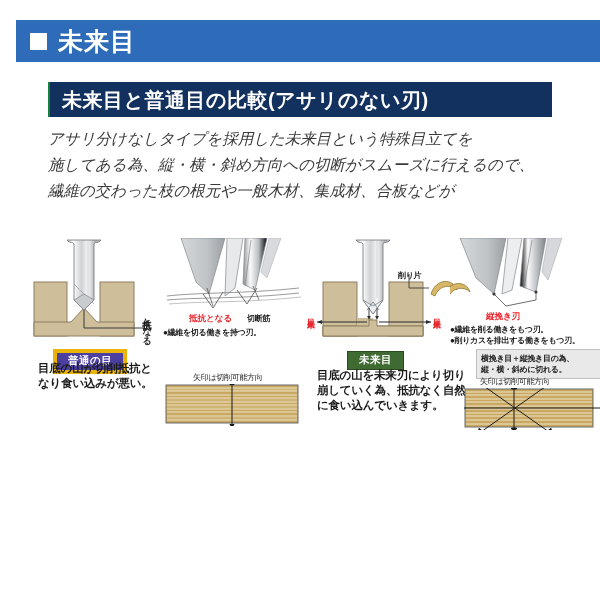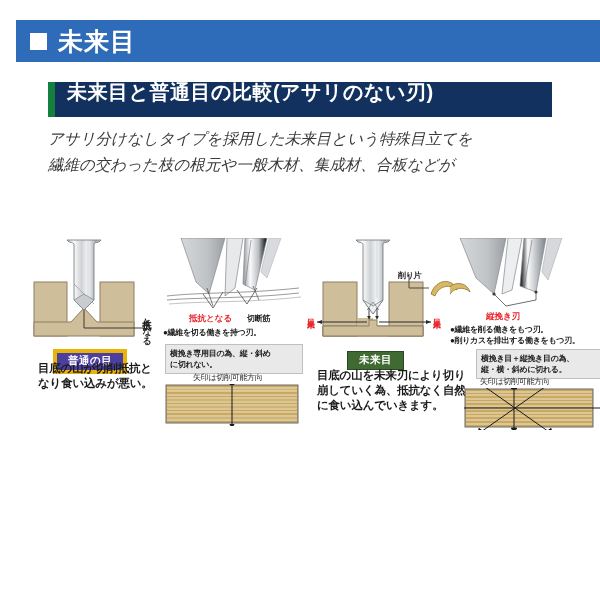--- a/index.html
+++ b/index.html
@@ -27,22 +27,22 @@
   .header-title {
     color: #ffffff; font-size: 25px; font-weight: 700;
     letter-spacing: 1px; line-height: 1;
   }
 
   
   .subheader-band {
     position: absolute; left: 48px; top: 82px;
     width: 504px; height: 35px;
     background: #12315e;
-    display: flex; 
-    border-left: 7px solid #15803d;
+    display: flex; align-items: center;
+    border-left: 2px solid #15803d;
     padding-left: 12px;
   }
   .subheader-title {
     color: #ffffff; font-size: 20px; font-weight: 700;
     letter-spacing: 0.5px; line-height: 1;
   }
 
   
   .body-copy {
     position: absolute; left: 48px; top: 126px;
@@ -110,20 +110,21 @@
     <div class="header-square"></div>
     <div class="header-title">未来目</div>
   </div>
 
   <div class="subheader-band">
     <div class="subheader-title">未来目と普通目の比較(アサリのない刃)</div>
   </div>
 
   <div class="body-copy">
     <div>アサリ分けなしタイプを採用した未来目という特殊目立てを</div>
+    <div>施してある為、縦・横・斜め方向への切断がスムーズに行えるので、</div>
     <div>繊維の交わった枝の根元や一般木材、集成材、合板などが</div>
   </div>
 
   <div class="figure-area">
 
     <div class="abs" style="left:0; top:0; width:150px; height:190px;">
 
       <svg class="abs" style="left:0; top:0;" width="150" height="115" viewBox="0 0 150 115">
         <defs>
           <linearGradient id="bladeG" x1="0" y1="0" x2="1" y2="0">
@@ -206,24 +207,20 @@
 
         <path d="M44,50 L50,68" stroke="#4a4a4a" stroke-width="0.7" fill="none"></path>
         <path d="M90,48 L96,62" stroke="#4a4a4a" stroke-width="0.7" fill="none"></path>
       </svg>
 
       <div class="red-lbl abs" style="left:26px; top:75px;">抵抗となる</div>
       <div class="tiny abs" style="left:84px; top:75px;">切断筋</div>
 
       <div class="tiny abs" style="left:0px; top:89px; width:148px;">●繊維を切る働きを持つ刃。</div>
 
-      <div class="note-box abs" style="left:2px; top:106px; width:138px;">
-        <span class="bullet-line">横挽き専用目の為、縦・斜め</span>
-        <span class="bullet-line">に切れない。</span>
-      </div>
 
       <div class="arrow-cap abs" style="left:30px; top:134px;">矢印は切削可能方向</div>
 
       <svg class="abs" style="left:2px; top:146px;" width="140" height="42" viewBox="0 0 140 42">
         <rect x="1" y="1" width="132" height="38" fill="#c8a862" stroke="#6b6b6b" stroke-width="1"></rect>
         <g stroke="#efe3c4" stroke-width="1.1">
           <line x1="2" y1="4" x2="132" y2="4"></line>
             <line x1="2" y1="7" x2="132" y2="7"></line>
           <line x1="2" y1="11" x2="132" y2="11"></line>
             <line x1="2" y1="14" x2="132" y2="14"></line>

